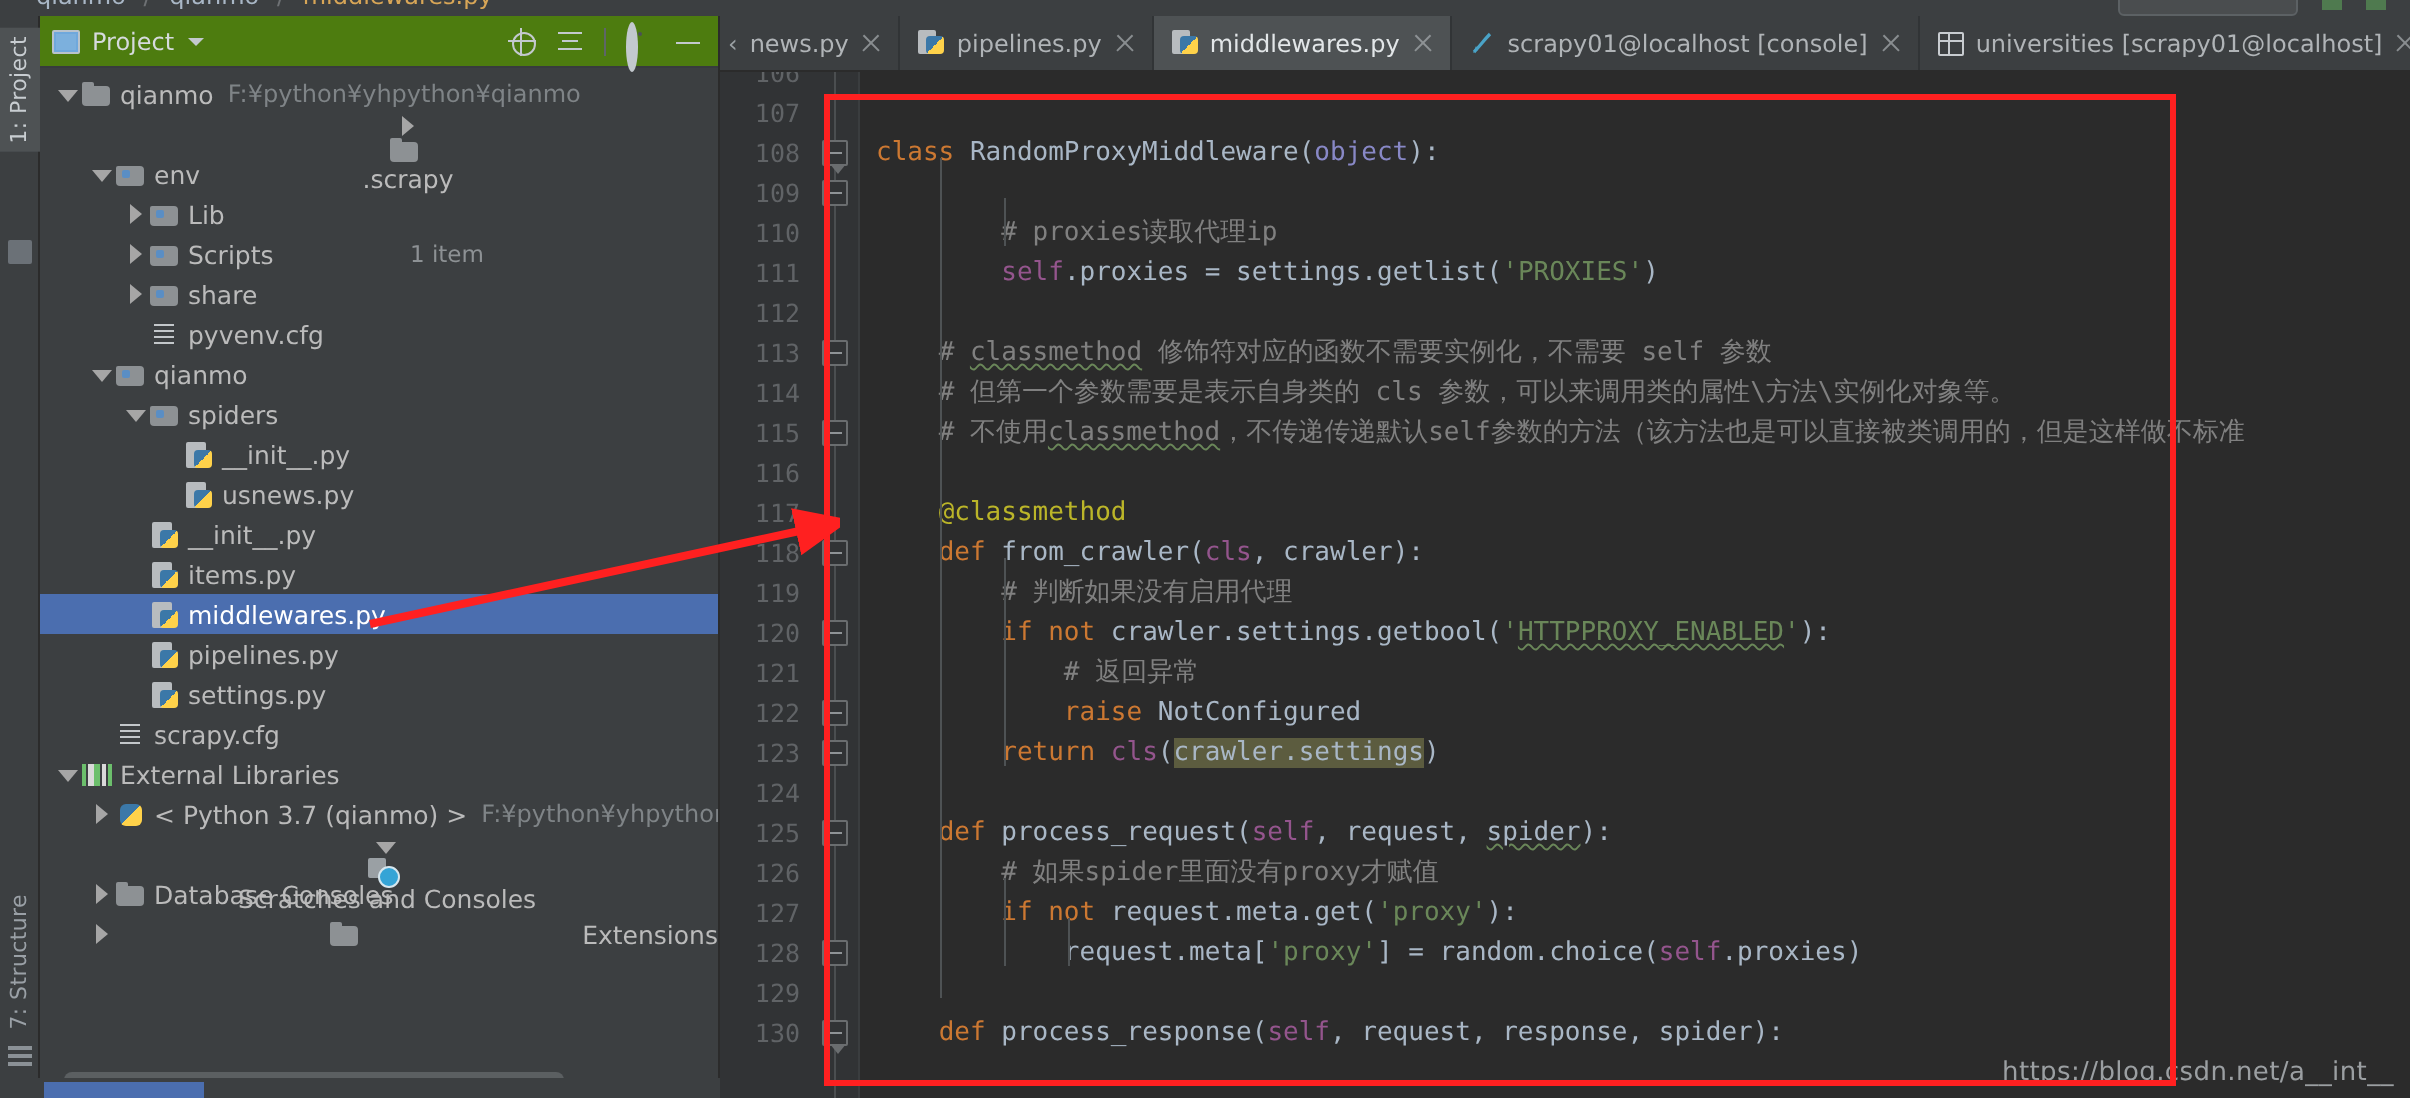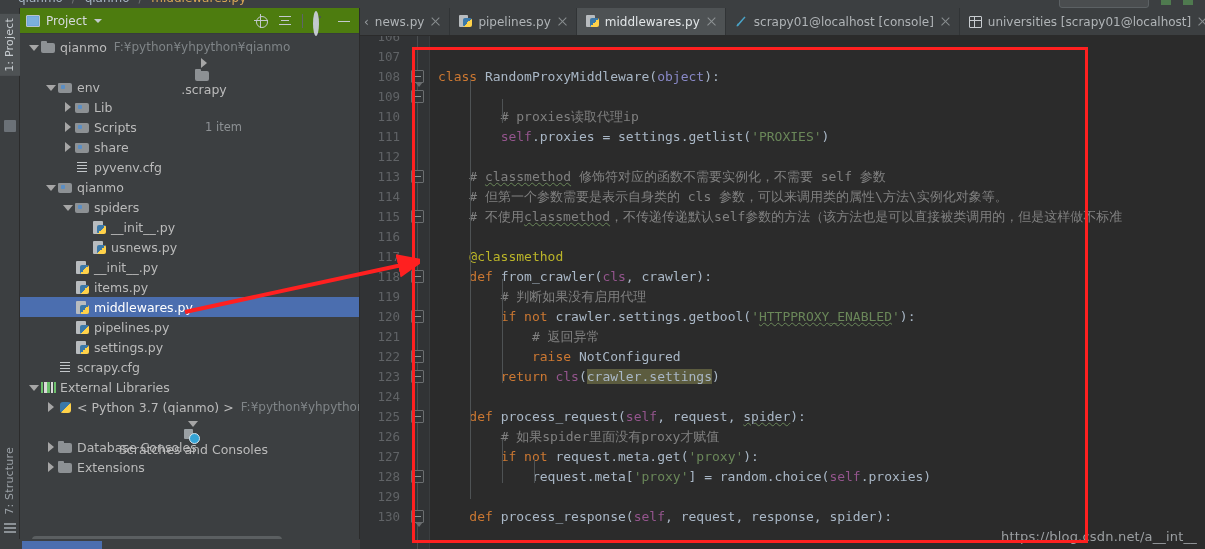--- a/index.html
+++ b/index.html
@@ -499,21 +499,21 @@
         <div class="trow" style="padding-left: 8px; flex-direction: column;">
           <span class="twist down"></span>
           <span class="ficon scratch"></span>
           <span class="tlabel">Scratches and Consoles</span>
         </div>
         <div class="trow" style="padding-left: 25px;">
           <span class="twist right"></span>
           <span class="ficon folder"></span>
           <span class="tlabel">Database Consoles</span>
         </div>
-        <div class="trow" style="padding-left: 25px;">
+        <div class="trow" style="padding-left: 25px; justify-content: space-between;">
           <span class="twist right"></span>
           <span class="ficon folder"></span>
           <span class="tlabel">Extensions</span>
         </div>
       </div>
     <div class="tree-hscroll"></div>
   </div>
 
   <div class="tabbar" id="tabbar">
       <div class="tab cut-left">

